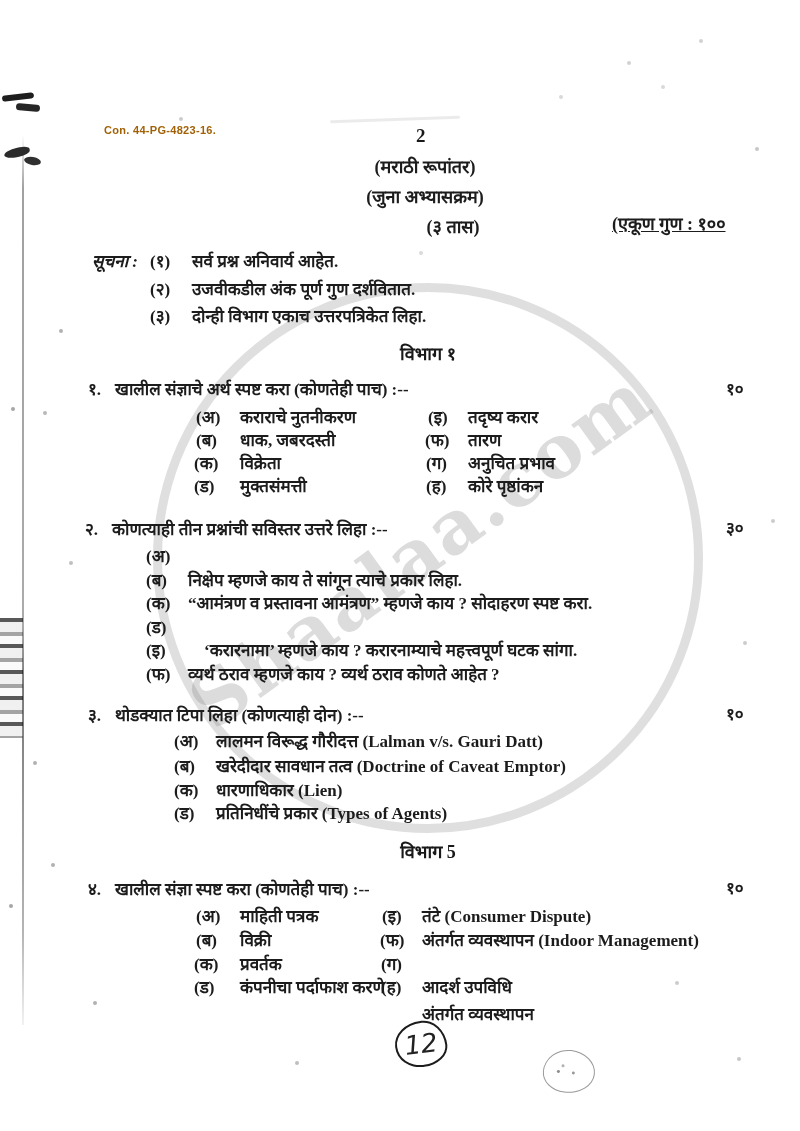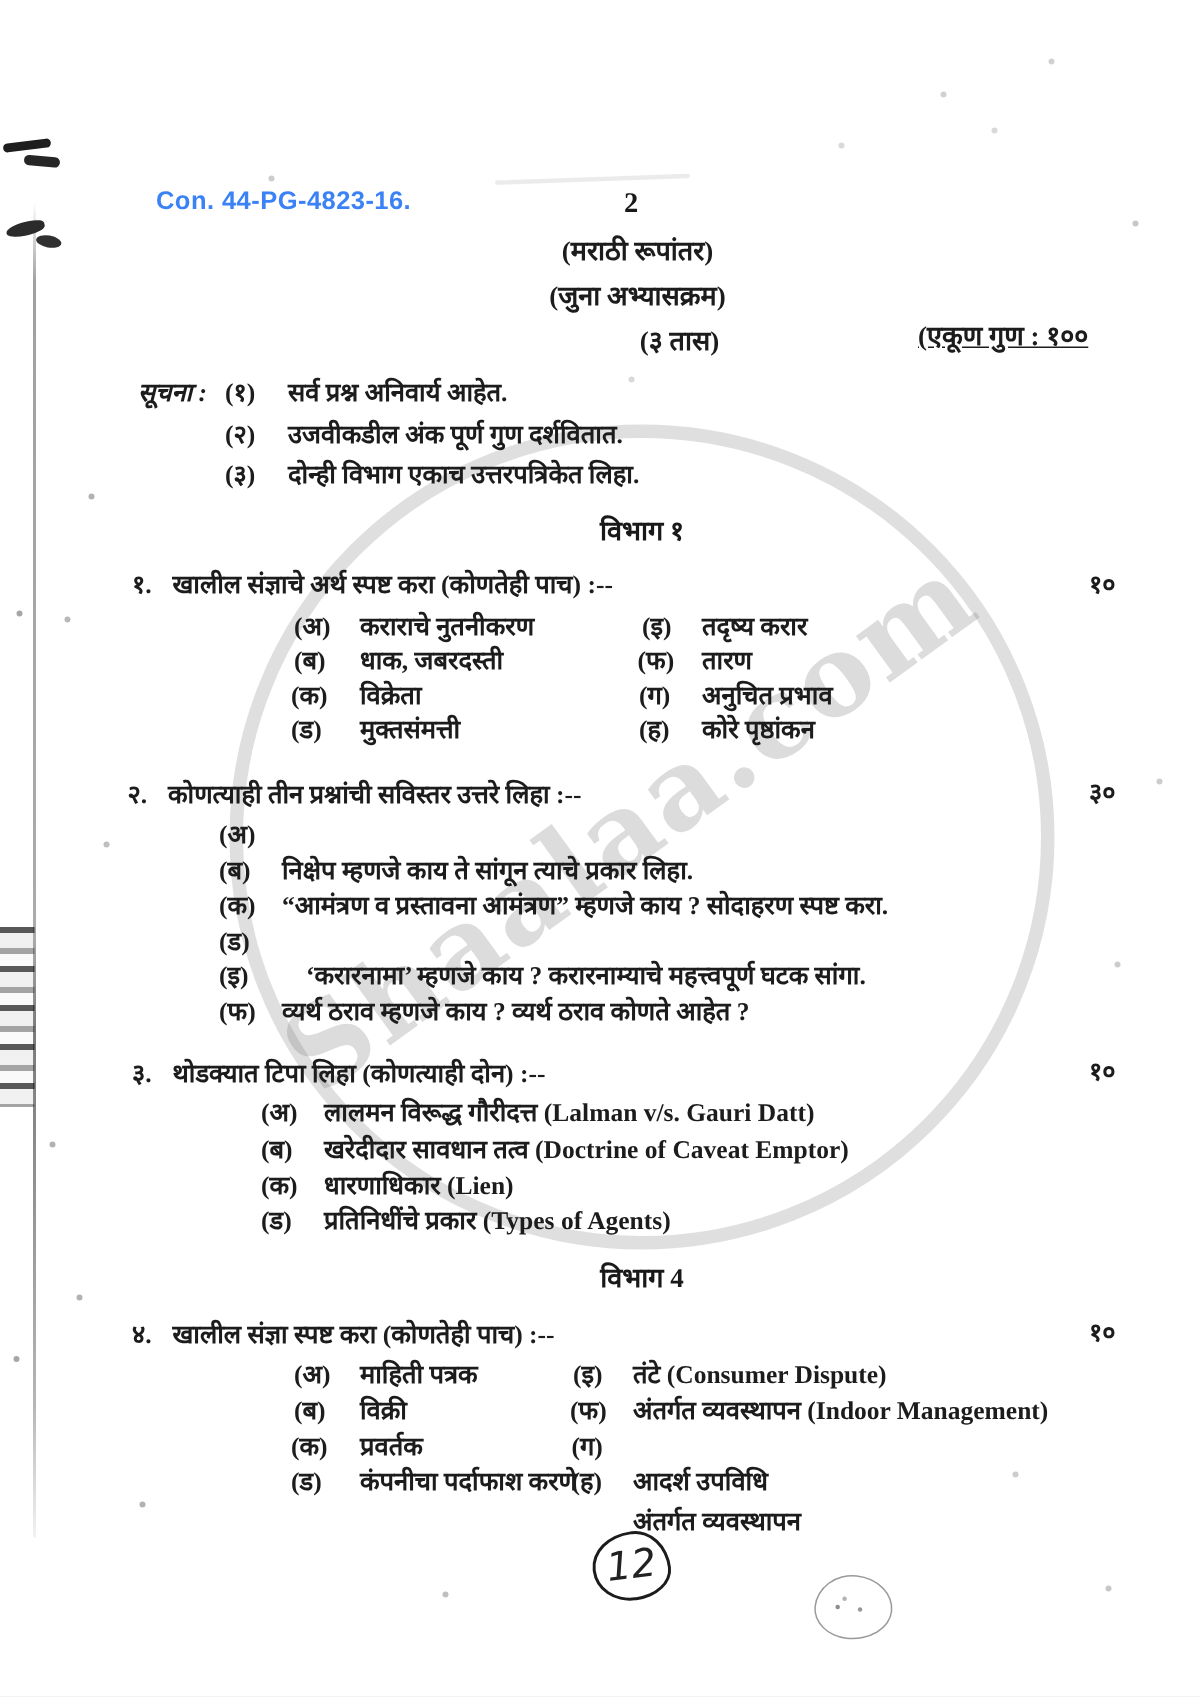--- a/index.html
+++ b/index.html
@@ -68,21 +68,21 @@
       296px 1062px 0 1px rgba(0,0,0,0.25),
       676px 982px 0 1px rgba(0,0,0,0.20),
       738px 1058px 0 1px rgba(0,0,0,0.22),
       180px 118px 0 1px rgba(0,0,0,0.20),
       560px 96px 0 1px rgba(0,0,0,0.15),
       420px 252px 0 1px rgba(0,0,0,0.15);
   }
   .squiggle{left:330px;top:118px;width:130px;height:3px;background:rgba(0,0,0,0.08);transform:rotate(-2deg);border-radius:2px;}
 
   
-  .exam-code{left:104px;top:124px;font-size:17px;font-weight:bold;letter-spacing:.3px;color:#3b82f6;}
+  .exam-code{left:104px;top:124px;font-size:11px;font-weight:bold;letter-spacing:.3px;color:#a16207;}
   .page-num{left:416px;top:125px;font-size:19px;font-weight:bold;}
   .sub1{left:425px;top:156px;font-size:18px;font-weight:700;}
   .sub2{left:425px;top:186px;font-size:18px;font-weight:700;}
   .duration{left:425px;top:216px;font-size:18px;font-weight:700;margin-left:28px;}
   .total-marks{left:612px;top:213px;font-size:18px;font-weight:700;text-decoration:underline;}
 
   
   .instr-label{left:92px;top:251px;font-style:italic;font-weight:800;}
   .in1{left:150px;top:251px;} .in1t{left:192px;top:251px;}
   .in2{left:150px;top:279px;} .in2t{left:192px;top:279px;}
@@ -199,21 +199,21 @@
 
   <span class="abs t" style="left:174px;top:731px;">(अ)</span>
   <span class="abs t" style="left:216px;top:731px;">लालमन विरूद्ध गौरीदत्त (Lalman v/s. Gauri Datt)</span>
   <span class="abs t" style="left:174px;top:756px;">(ब)</span>
   <span class="abs t" style="left:216px;top:756px;">खरेदीदार सावधान तत्व (Doctrine of Caveat Emptor)</span>
   <span class="abs t" style="left:174px;top:780px;">(क)</span>
   <span class="abs t" style="left:216px;top:780px;">धारणाधिकार (Lien)</span>
   <span class="abs t" style="left:174px;top:803px;">(ड)</span>
   <span class="abs t" style="left:216px;top:803px;">प्रतिनिधींचे प्रकार (Types of Agents)</span>
 
-  <div class="abs sec2 center">विभाग  4</div>
+  <div class="abs sec2 center">विभाग  5</div>
 
   <span class="abs t" style="left:88px;top:879px;">४.</span>
   <span class="abs t" style="left:115px;top:879px;"><span>खालील संज्ञा स्पष्ट करा (कोणतेही </span><span class="b8">पाच</span><span>) :--</span></span>
   <span class="abs t marks mk4">१०</span>
 
   <span class="abs t" style="left:196px;top:906px;">(अ)</span>
   <span class="abs t" style="left:240px;top:906px;">माहिती पत्रक</span>
   <span class="abs t" style="left:382px;top:906px;">(इ)</span>
   <span class="abs t" style="left:422px;top:906px;">तंटे (Consumer Dispute)</span>
 

